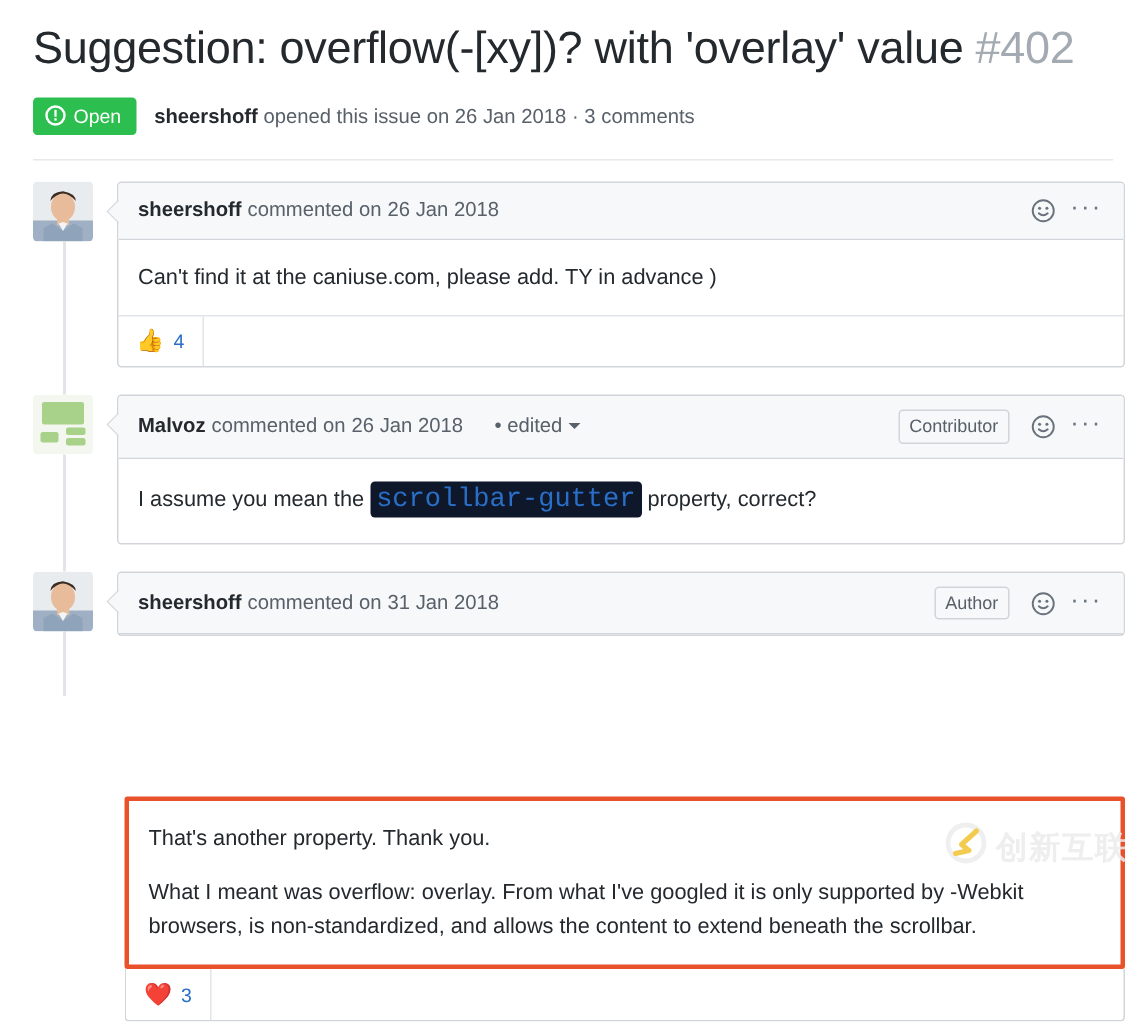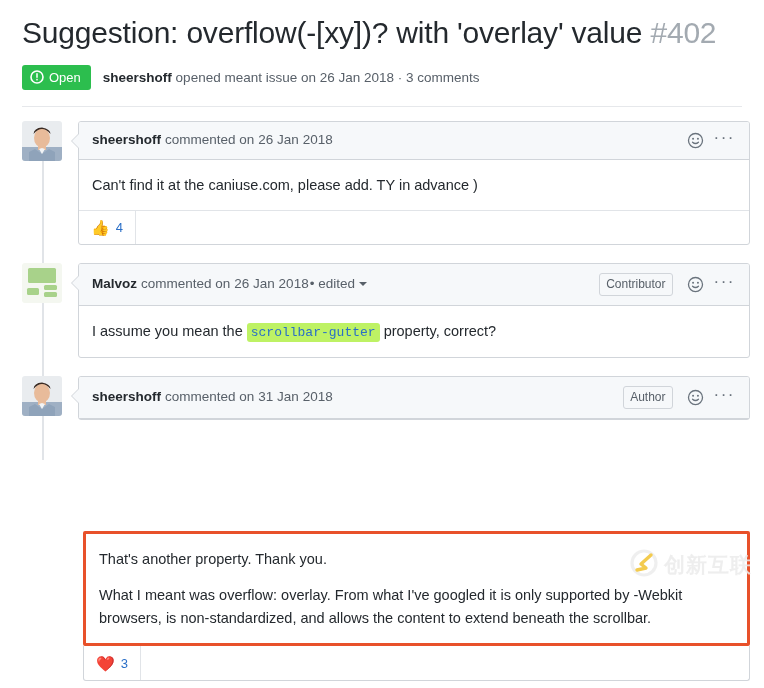--- a/index.html
+++ b/index.html
@@ -116,21 +116,21 @@
     border-bottom: 1px solid #d1d5da;
     border-radius: 2px 2px 0 0;
     padding: 9px 10px 9px 13px;
     font-size: 13.5px;
     color: #586069;
     line-height: 1.4;
     min-height: 38px;
   }
   .c-author { font-weight: bold; color: #24292e; }
   .c-meta { margin-left: 4px; }
-  .c-edited { margin-left: 1px; color: #586069; }
+  .c-edited { margin-left: 21px; color: #586069; }
   .caret {
     display: inline-block;
     width: 0; height: 0;
     margin-left: 4px;
     vertical-align: middle;
     border-left: 4px solid transparent;
     border-right: 4px solid transparent;
     border-top: 4px solid #586069;
   }
   .spacer { flex: 1 1 auto; }
@@ -152,22 +152,22 @@
     padding: 14px 14px 14px 13px;
     font-size: 14.5px;
     line-height: 1.55;
     color: #24292e;
   }
   .c-body p { margin: 0; }
   .c-body p + p { margin-top: 14px; }
 
   code.inline {
     font-family: "Liberation Mono", monospace;
-    font-size: 13px;
-    background: #bef264;
+    font-size: 18px;
+    background: #0f172a;
     color: #2a6fc7;
     padding: 2px 4px;
     border-radius: 3px;
   }
 
   
   .reactions {
     display: flex;
     border-top: 1px solid #e1e4e8;
     height: 34px;
@@ -221,21 +221,21 @@
           <svg width="14" height="14" viewBox="0 0 14 14" aria-hidden="true">
             <circle cx="7" cy="7" r="6" fill="none" stroke="#ffffff" stroke-width="1.6"></circle>
             <rect x="6.25" y="3.2" width="1.5" height="4.6" fill="#ffffff"></rect>
             <rect x="6.25" y="8.8" width="1.5" height="1.6" fill="#ffffff"></rect>
           </svg>
         </span>
         <span>Open</span>
       </span>
       <span class="sub-text">
         <b>sheershoff</b>
-        <span>opened meant issue on</span>
+        <span>opened this issue on</span>
         <span>26 Jan 2018</span>
         <span>·</span>
         <span>3 comments</span>
       </span>
     </div>
   </div>
   <hr class="head-rule">
 
   <div class="timeline">
 

